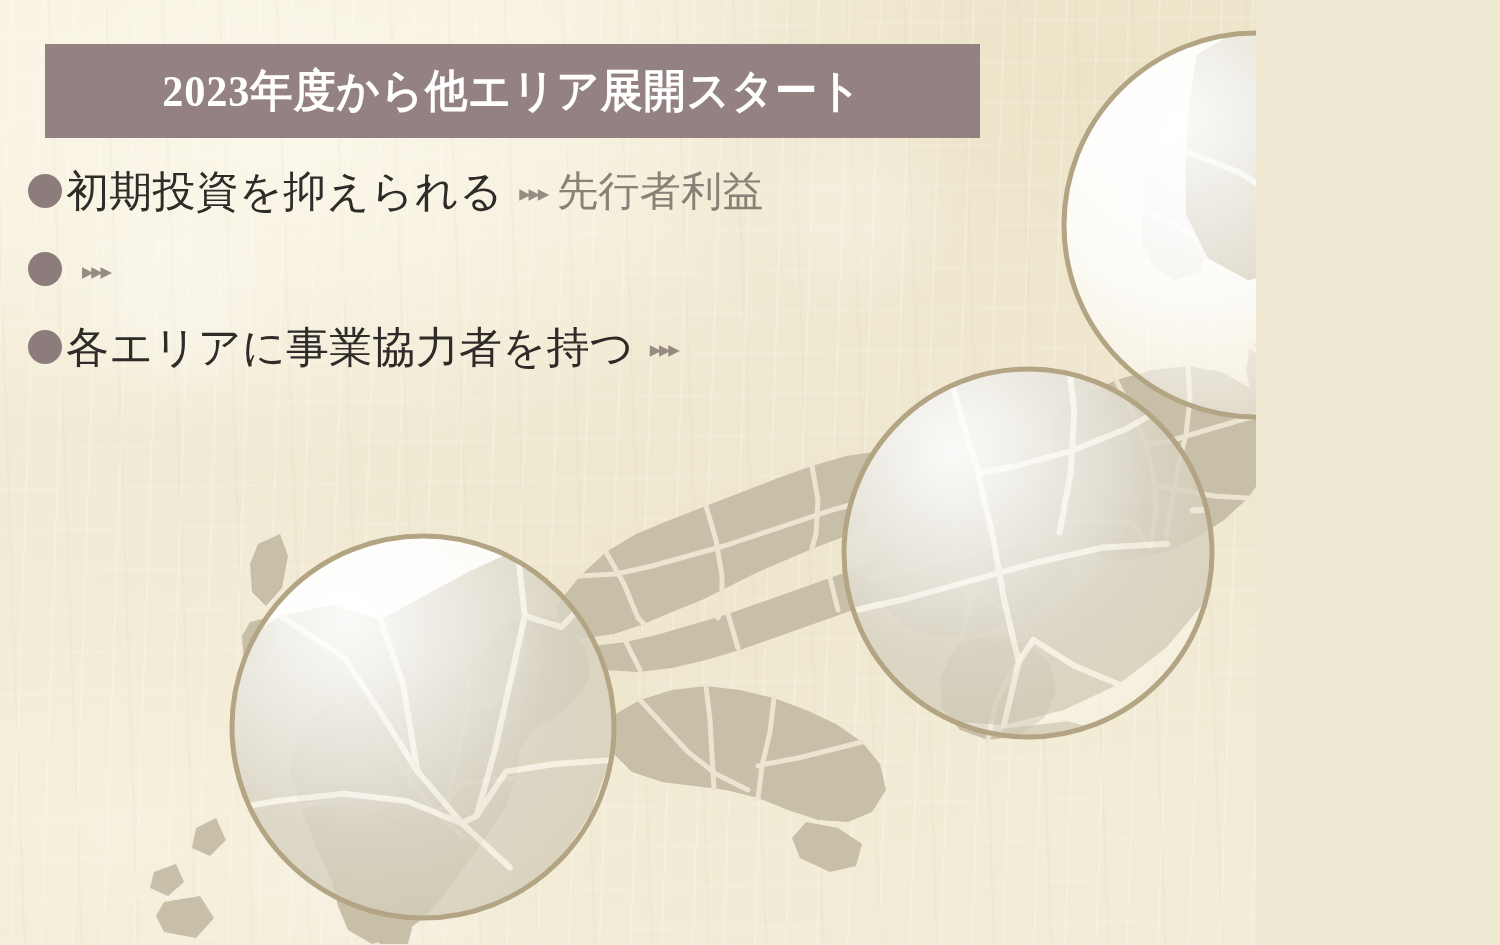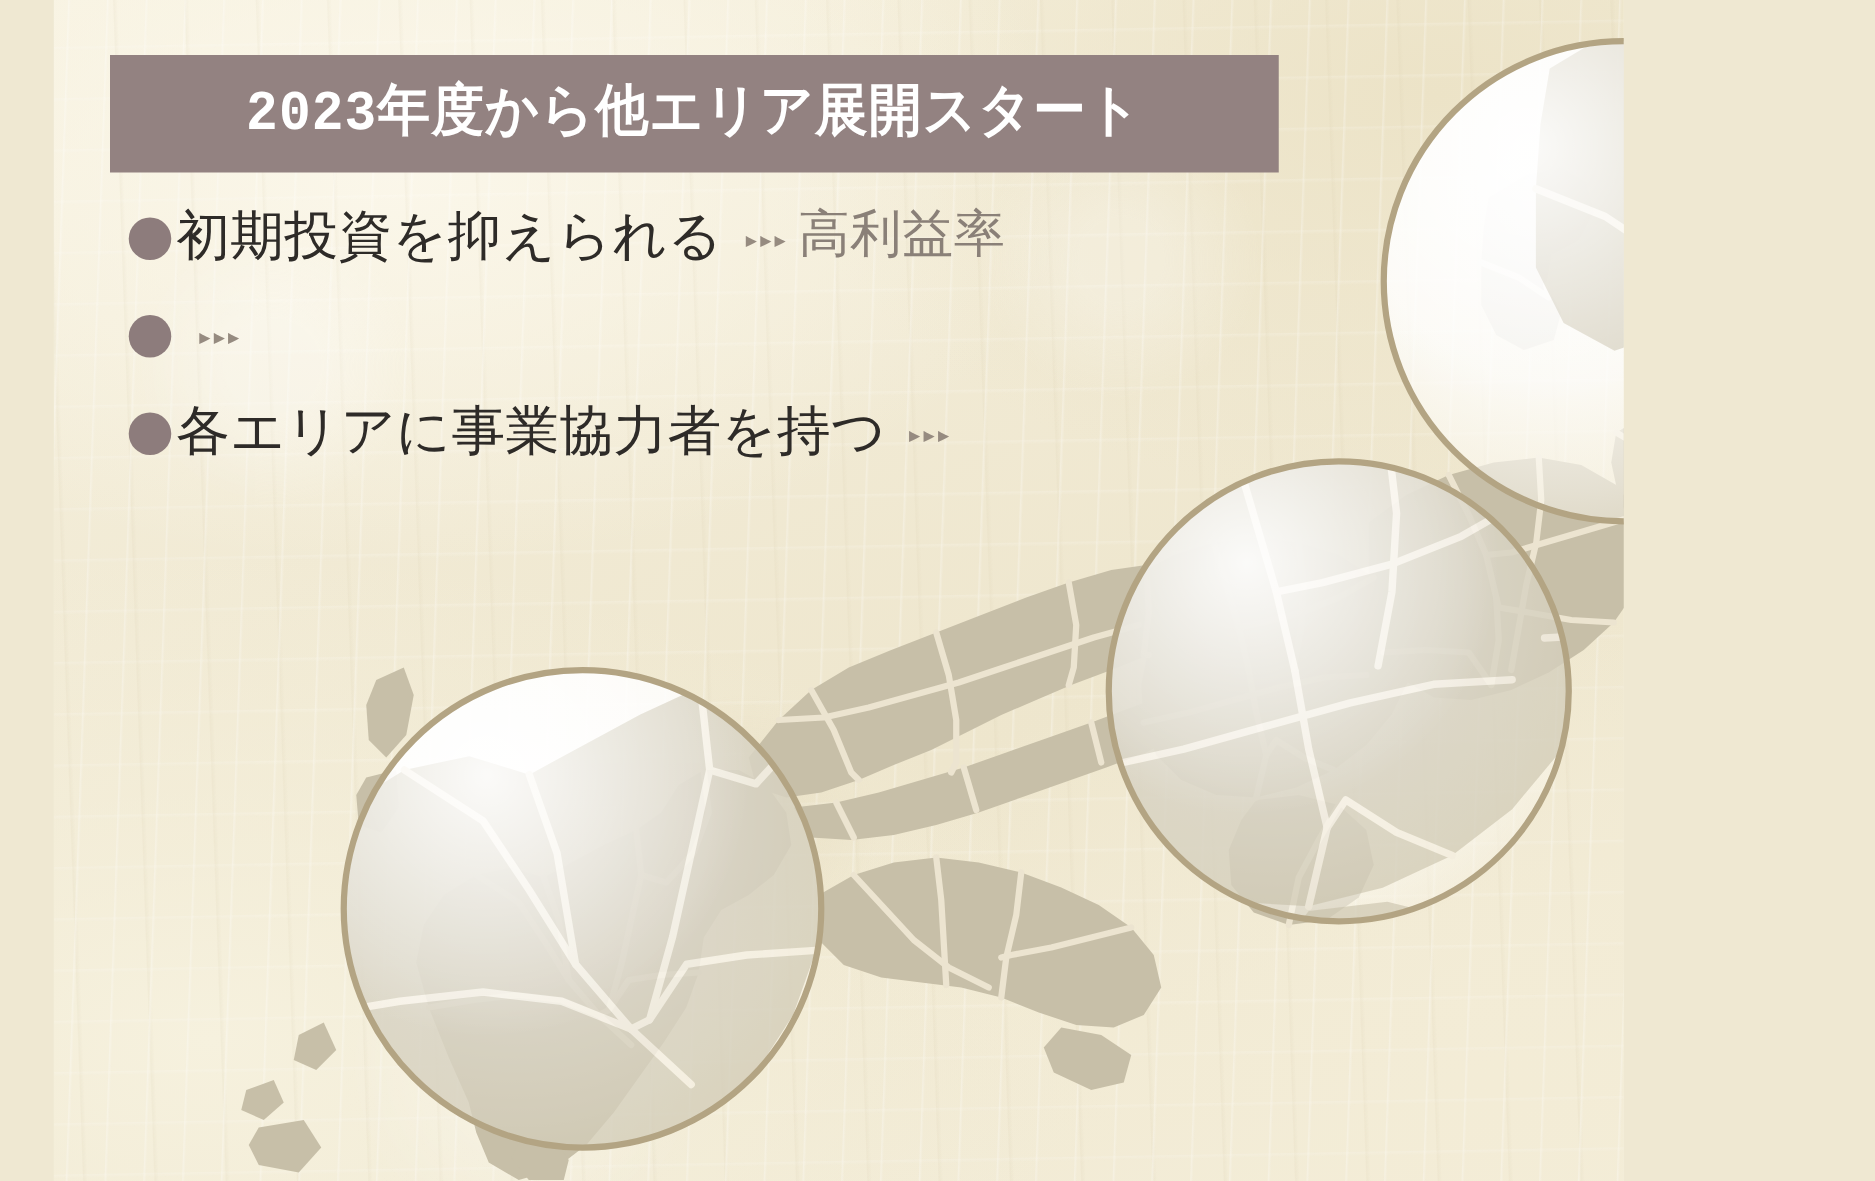--- a/index.html
+++ b/index.html
@@ -7,23 +7,22 @@
     margin: 0;
     padding: 0;
     background: #efe8d2;
   }
 
   .slide {
     position: relative;
     width: 1256px;
     height: 945px;
     overflow: hidden;
-    font-family: Liberation Mono, monospace;
+    font-family: Liberation Serif, serif;
     background: #f4eedb;
-    margin-left: 43px;
   }
 
   
   .paper-base {
     position: absolute;
     inset: 0;
     background:
       radial-gradient(ellipse 70% 55% at 22% 14%, #fbf7ea 0%, rgba(251,247,234,0) 62%),
       radial-gradient(ellipse 60% 50% at 88% 8%,  #ece3c7 0%, rgba(236,227,199,0) 70%),
       radial-gradient(ellipse 70% 60% at 92% 92%, #f3ecd6 0%, rgba(243,236,214,0) 68%),
@@ -90,21 +89,21 @@
     font-weight: 700;
     letter-spacing: .02em;
     line-height: 1;
     white-space: nowrap;
     transform: scaleX(.94);
   }
 
   
   .bullet-list {
     position: absolute;
-    left: 60px;
+    left: 28px;
     top: 152px;
     width: 960px;
   }
   .bullet-row {
     display: flex;
     align-items: center;
     height: 78px;
     white-space: nowrap;
   }
   .bullet-dot {
@@ -336,21 +335,21 @@
   <div class="title-banner">
     <span class="title-text">2023年度から他エリア展開スタート</span>
   </div>
 
   <div class="bullet-list">
 
     <div class="bullet-row">
       <span class="bullet-dot"></span>
       <span class="bullet-main">初期投資を抑えられる</span>
       <span class="arrow-glyph">▸▸▸</span>
-      <span class="bullet-benefit">高利益率</span>
+      <span class="bullet-benefit">先行者利益</span>
     </div>
 
     <div class="bullet-row">
       <span class="bullet-dot"></span>
       <span class="arrow-glyph">▸▸▸</span>
     </div>
 
     <div class="bullet-row">
       <span class="bullet-dot"></span>
       <span class="bullet-main">各エリアに事業協力者を持つ</span>

